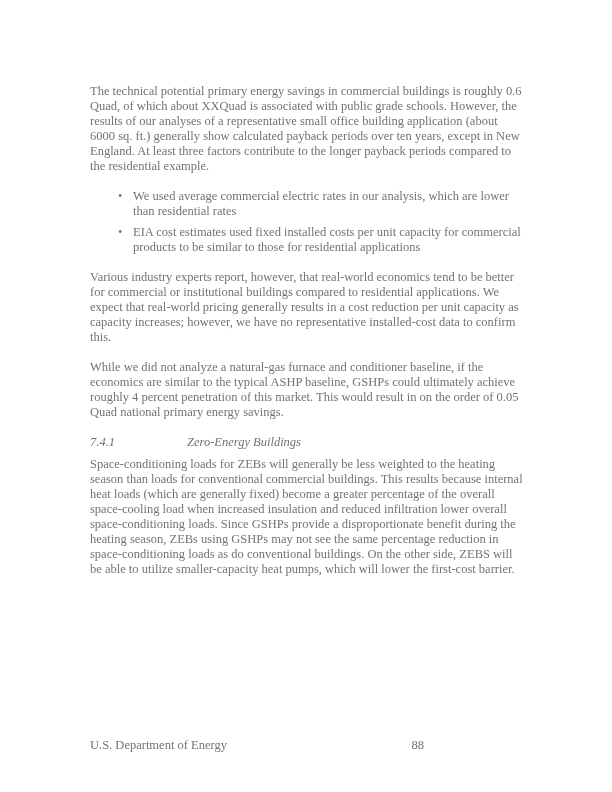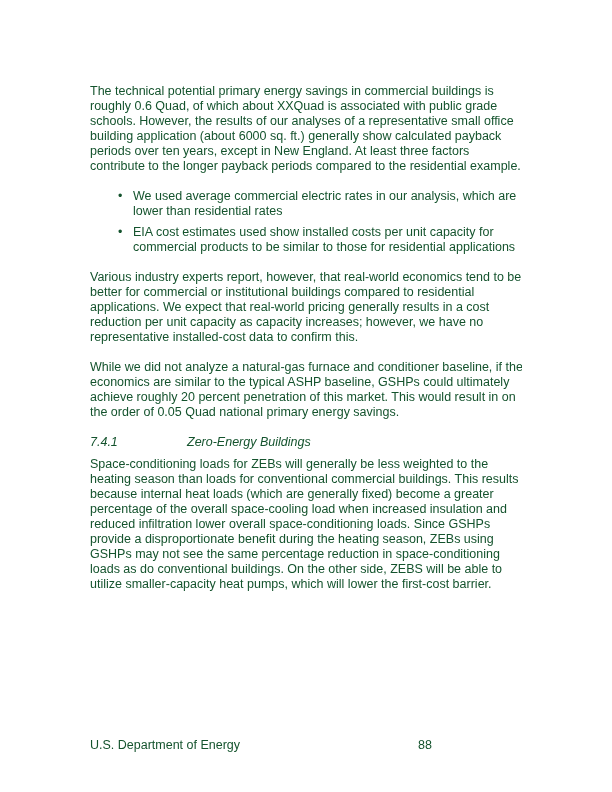--- a/index.html
+++ b/index.html
@@ -5,22 +5,22 @@
   html, body {
     margin: 0;
     padding: 0;
     background: #ffffff;
   }
   .page {
     position: relative;
     width: 522px;
     height: 792px;
     background: #ffffff;
-    font-family: Liberation Sans, sans-serif;
-    color: #14532d;
+    font-family: Liberation Serif, serif;
+    color: #737373;
     overflow: hidden;
     box-sizing: border-box;
   }
   .content {
     position: absolute;
     left: 90px;
     top: 84px;
     width: 433px;
     font-size: 12.5px;
     line-height: 15px;
@@ -61,42 +61,42 @@
     top: 738px;
     font-size: 12.5px;
     line-height: 15px;
   }
   .footer .footer-org {
     display: block;
     text-align: left;
   }
   .footer .footer-page {
     position: absolute;
-    right: 0;
+    right: 8px;
     top: 0;
     text-align: right;
   }
 </style>
 </head>
 <body>
 
 <div class="page">
 
   <div class="content">
 
     <p class="para">The technical potential primary energy savings in commercial buildings is roughly 0.6 Quad, of which about XXQuad is associated with public grade schools.  However, the results of our analyses of a representative small office building application (about 6000 sq. ft.) generally show calculated payback periods over ten years, except in New England.  At least three factors contribute to the longer payback periods compared to the residential example.</p>
 
     <ul class="bullets">
       <li>We used average commercial electric rates in our analysis, which are lower than residential rates</li>
-      <li>EIA cost estimates used show installed costs per unit capacity for commercial products to be similar to those for residential applications</li>
+      <li>EIA cost estimates used fixed installed costs per unit capacity for commercial products to be similar to those for residential applications</li>
     </ul>
 
     <p class="para">Various industry experts report, however, that real-world economics tend to be better for commercial or institutional buildings compared to residential applications.  We expect that real-world pricing generally results in a cost reduction per unit capacity as capacity increases; however, we have no representative installed-cost data to confirm this.</p>
 
-    <p class="para">While we did not analyze a natural-gas furnace and conditioner baseline, if the economics are similar to the typical ASHP baseline, GSHPs could ultimately achieve roughly 20 percent penetration of this market.  This would result in on the order of 0.05 Quad national primary energy savings.</p>
+    <p class="para">While we did not analyze a natural-gas furnace and conditioner baseline, if the economics are similar to the typical ASHP baseline, GSHPs could ultimately achieve roughly 4 percent penetration of this market.  This would result in on the order of 0.05 Quad national primary energy savings.</p>
 
     <div class="section-heading">
       <span class="sec-num">7.4.1</span><span class="sec-title">Zero-Energy Buildings</span>
     </div>
 
     <p class="para">Space-conditioning loads for ZEBs will generally be less weighted to the heating season than loads for conventional commercial buildings.  This results because internal heat loads (which are generally fixed) become a greater percentage of the overall space-cooling load when increased insulation and reduced infiltration lower overall space-conditioning loads.  Since GSHPs provide a disproportionate benefit during the heating season, ZEBs using GSHPs may not see the same percentage reduction in space-conditioning loads as do conventional buildings. On the other side, ZEBS will be able to utilize smaller-capacity heat pumps, which will lower the first-cost barrier.</p>
 
   </div>
 
   <div class="footer">

